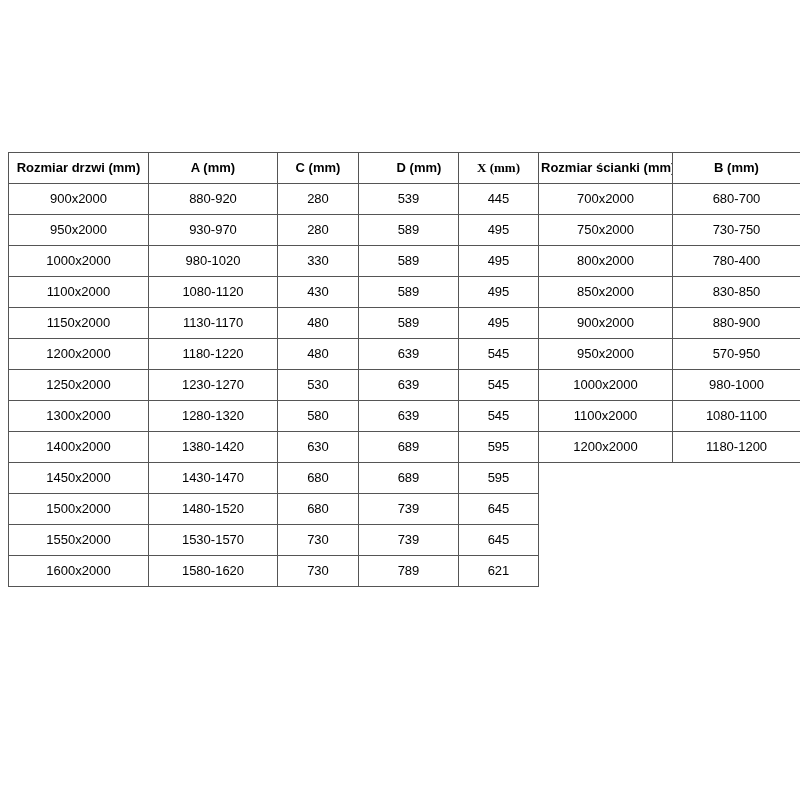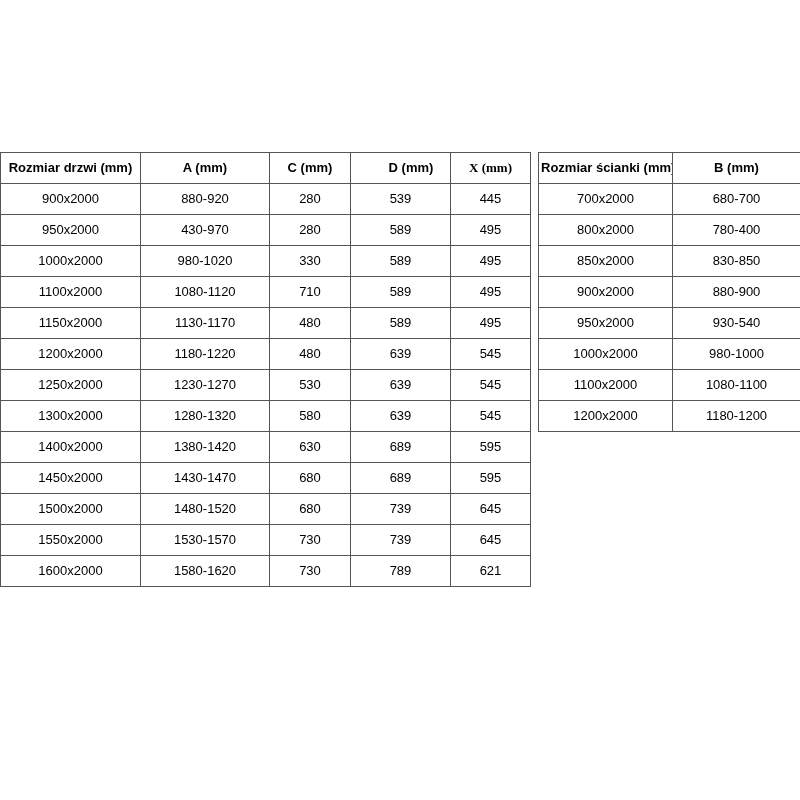--- a/index.html
+++ b/index.html
@@ -31,21 +31,21 @@
     font-size: 13px;
     line-height: 30px;
     white-space: nowrap;
     overflow: hidden;
     color: #000000;
   }
   table.spec-table th {
     font-weight: bold;
   }
   .doors-table {
-    left: 0;
+    left: 8px;
     top: 152px;
     width: 484px;
   }
   .doors-table th:nth-child(1) { width: 135px; }
   .doors-table th:nth-child(2) { width: 124px; }
   .doors-table th:nth-child(3) { width: 76px; }
   .doors-table th:nth-child(4) { width: 74px; padding-left: 23px; }
   .doors-table th:nth-child(5) { width: 75px; font-family: Liberation Serif, serif; }
   .walls-table {
     left: 538px;
@@ -72,36 +72,36 @@
       <tbody>
         <tr>
           <td>900x2000</td>
           <td>880-920</td>
           <td>280</td>
           <td>539</td>
           <td>445</td>
         </tr>
         <tr>
           <td>950x2000</td>
-          <td>430-970</td>
+          <td>930-970</td>
           <td>280</td>
           <td>589</td>
           <td>495</td>
         </tr>
         <tr>
           <td>1000x2000</td>
           <td>980-1020</td>
           <td>330</td>
           <td>589</td>
           <td>495</td>
         </tr>
         <tr>
           <td>1100x2000</td>
           <td>1080-1120</td>
-          <td>710</td>
+          <td>430</td>
           <td>589</td>
           <td>495</td>
         </tr>
         <tr>
           <td>1150x2000</td>
           <td>1130-1170</td>
           <td>480</td>
           <td>589</td>
           <td>495</td>
         </tr>
@@ -169,34 +169,38 @@
           <th>Rozmiar ścianki (mm)</th>
           <th>B (mm)</th>
         </tr>
       </thead>
       <tbody>
         <tr>
           <td>700x2000</td>
           <td>680-700</td>
         </tr>
         <tr>
+          <td>750x2000</td>
+          <td>730-750</td>
+        </tr>
+        <tr>
           <td>800x2000</td>
           <td>780-400</td>
         </tr>
         <tr>
           <td>850x2000</td>
           <td>830-850</td>
         </tr>
         <tr>
           <td>900x2000</td>
           <td>880-900</td>
         </tr>
         <tr>
           <td>950x2000</td>
-          <td>930-540</td>
+          <td>570-950</td>
         </tr>
         <tr>
           <td>1000x2000</td>
           <td>980-1000</td>
         </tr>
         <tr>
           <td>1100x2000</td>
           <td>1080-1100</td>
         </tr>
         <tr>

